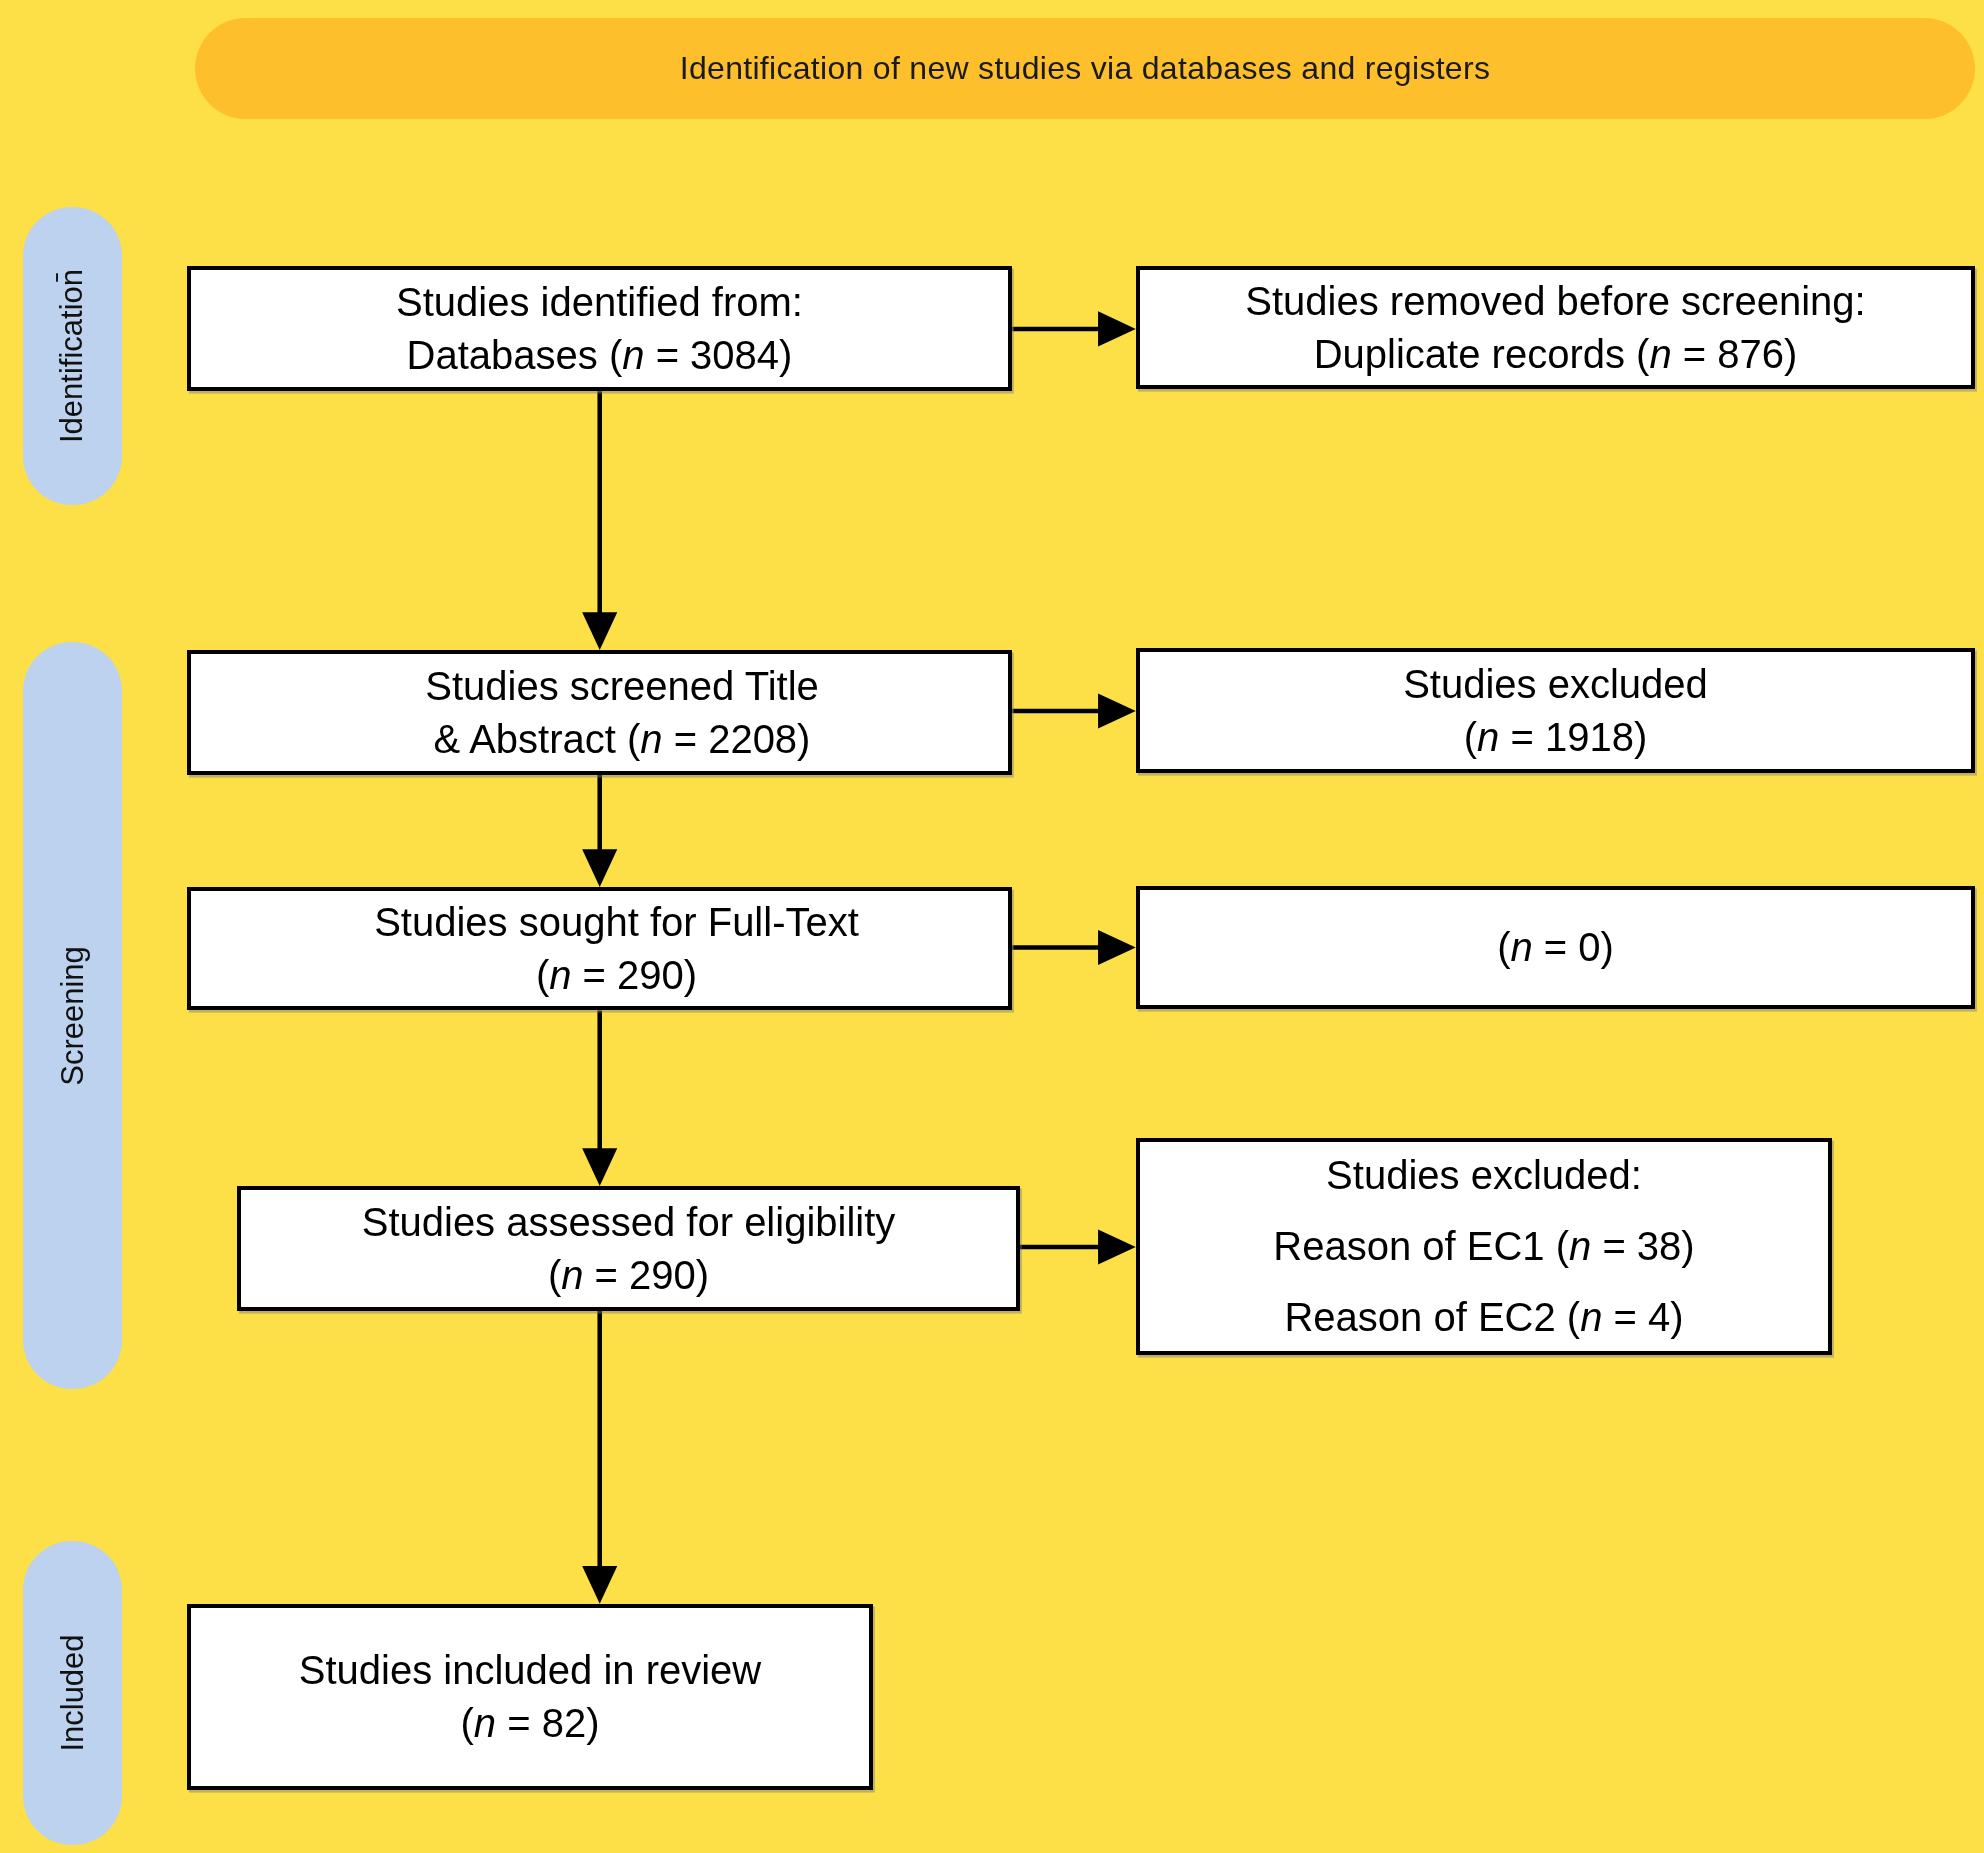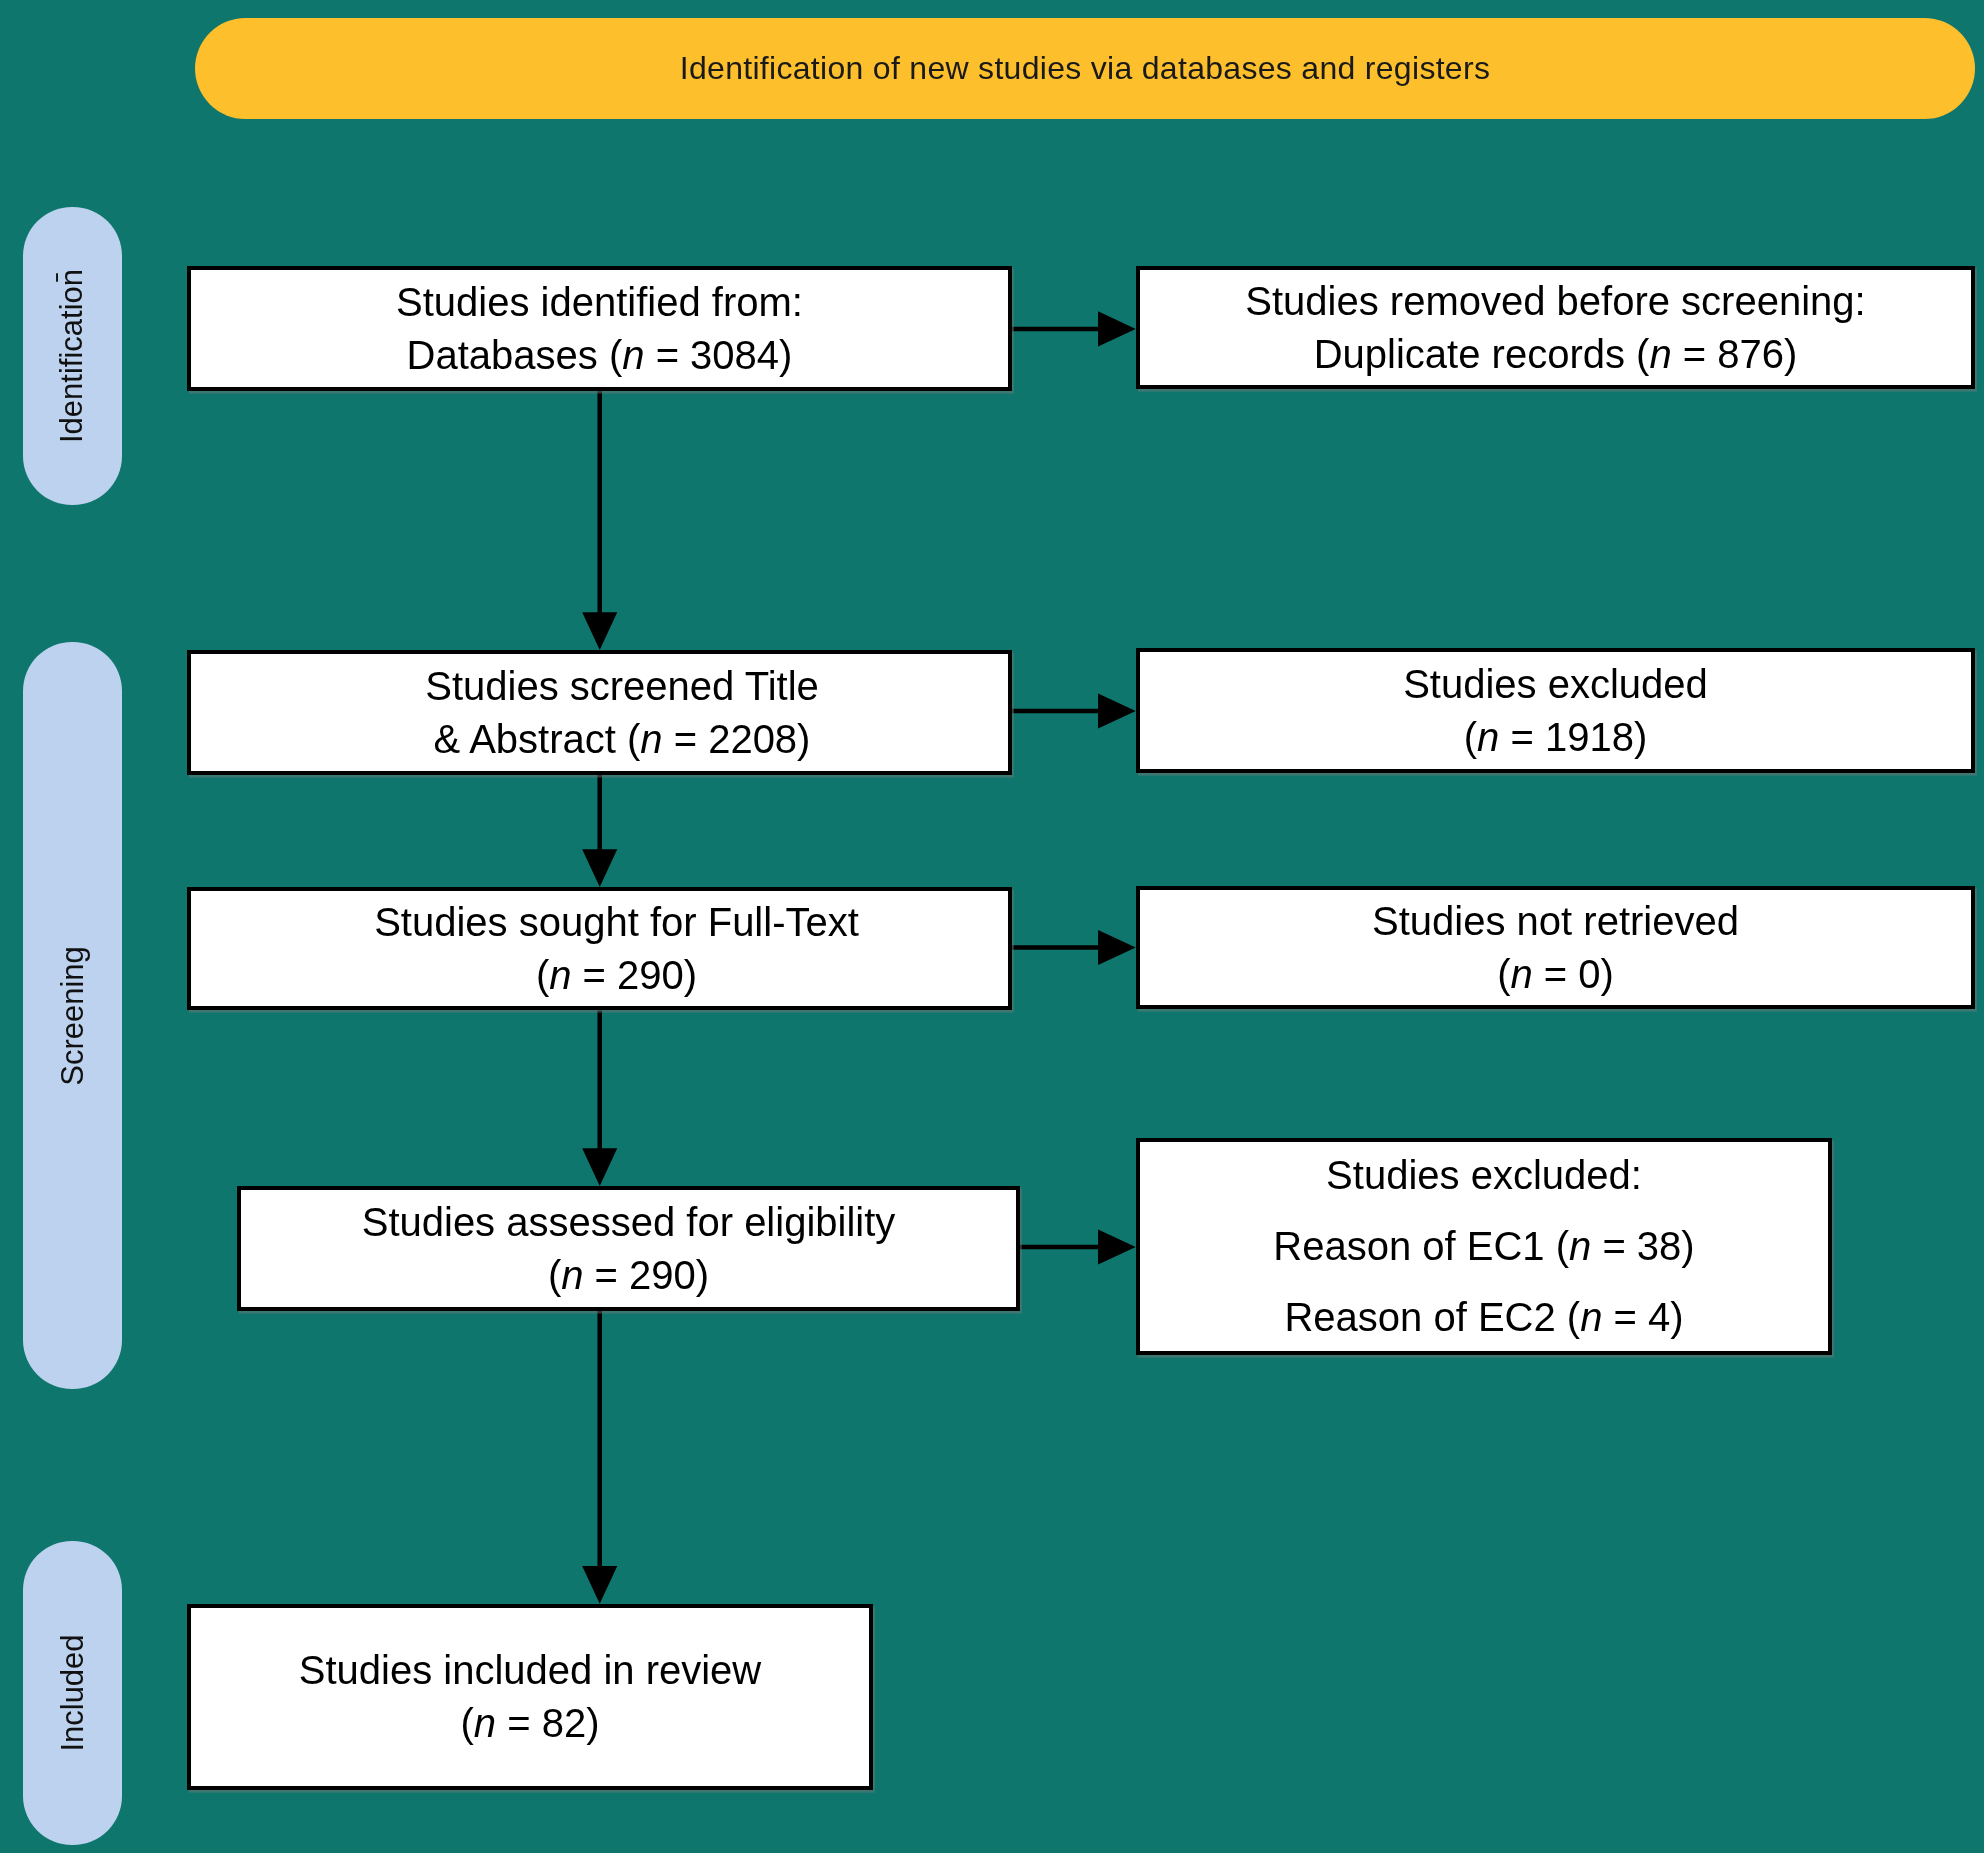--- a/index.html
+++ b/index.html
@@ -9,21 +9,21 @@
     --arrow:#000000;
     --text:#000000;
   }
   *{margin:0;padding:0;box-sizing:border-box;}
   html,body{background:#ffffff;}
   body{font-family:"Liberation Sans","DejaVu Sans",sans-serif;color:var(--text);}
   .canvas{
     position:relative;
     width:1985px;
     height:1854px;
-    background:#0f766e;
+    background:#fde047;
     overflow:hidden;
   }
   
   .banner{
     position:absolute;
     left:195px; top:18px;
     width:1780px; height:101px;
     background:var(--banner-bg);
     border-radius:51px;
     display:flex; align-items:center; justify-content:center;
@@ -168,21 +168,20 @@
 
   <div class="fbox box-removed">
       <div class="bline">Studies removed before screening:</div>
       <div class="bline">Duplicate records (<i>n</i> = 876)</div>
     </div>
   <div class="fbox box-excluded">
       <div class="bline">Studies excluded</div>
       <div class="bline">(<i>n</i> = 1918)</div>
     </div>
   <div class="fbox box-notretrieved">
-      <div class="bline">Studies not retrieved</div>
       <div class="bline">(<i>n</i> = 0)</div>
     </div>
   <div class="fbox box-excl-reasons">
       <div class="bline">Studies excluded:</div>
       <div class="bline">Reason of EC1 (<i>n</i> = 38)</div>
       <div class="bline">Reason of EC2 (<i>n</i> = 4)</div>
     </div>
 
 </div>
 

